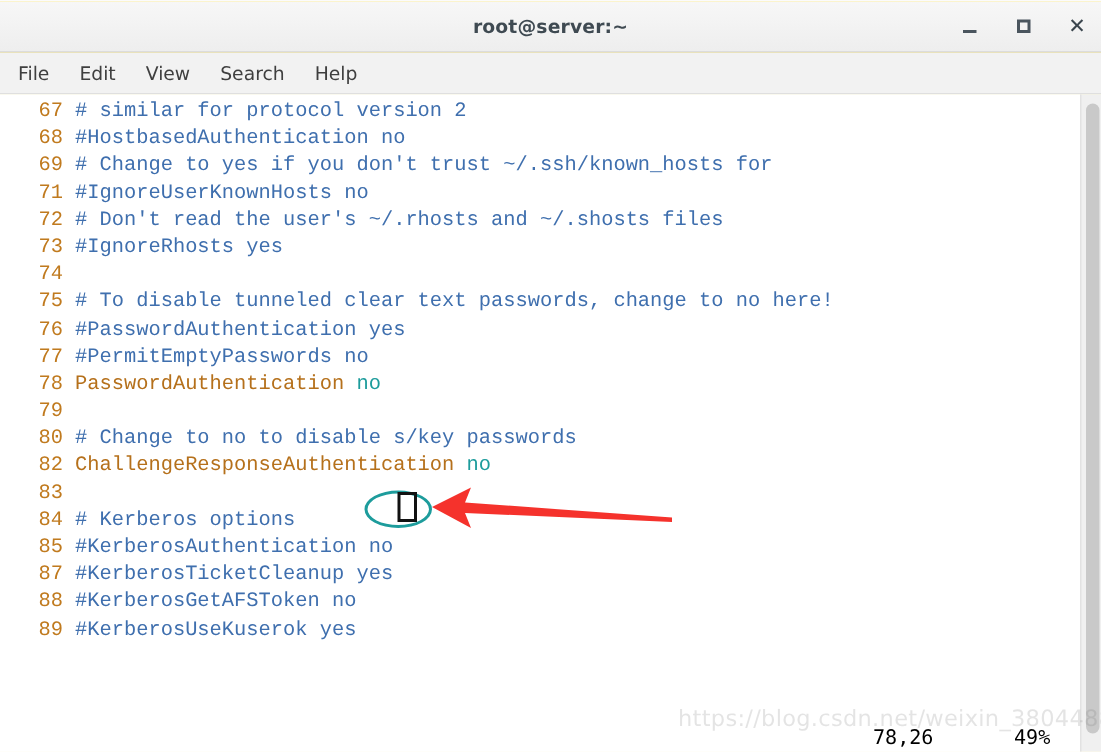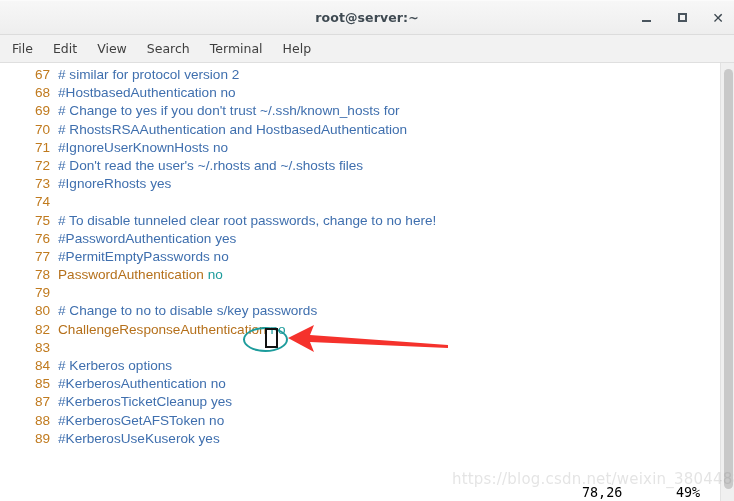--- a/index.html
+++ b/index.html
@@ -87,23 +87,23 @@
     left: 0; top: 0; right: 14px; bottom: 0;
     background: #ffffff;
     overflow: hidden;
     padding-top: 3px;
     box-sizing: border-box;
   }
   .line {
     height: 18.2px;
     line-height: 18.2px;
     white-space: pre;
-    font-family: Liberation Sans, sans-serif;
+    font-family: Liberation Mono, monospace;
     font-size: 13.6px;
-    padding-left: 16px;
+    padding-left: 8px;
   }
   .ln {
     display: inline-block;
     width: 34px;
     text-align: right;
     color: #c07a1e;
     margin-right: 8px;
   }
   .c-comment { color: #3f6fae; }
   .c-keyword { color: #b5701b; }
@@ -198,36 +198,34 @@
         <div class="glyph-close">✕</div>
       </div>
     </div>
   </div>
 
   <div class="menubar">
     <div class="menu-item">File</div>
     <div class="menu-item">Edit</div>
     <div class="menu-item">View</div>
     <div class="menu-item">Search</div>
-    <div class="menu-item">Terminal</div>
     <div class="menu-item">Help</div>
   </div>
 
   <div class="term-wrap">
 
     <div class="term" id="term">
         <div class="line"><span class="ln">67</span><span class="c-comment"># similar for protocol version 2</span></div>
         <div class="line"><span class="ln">68</span><span class="c-comment">#HostbasedAuthentication no</span></div>
         <div class="line"><span class="ln">69</span><span class="c-comment"># Change to yes if you don't trust ~/.ssh/known_hosts for</span></div>
-        <div class="line"><span class="ln">70</span><span class="c-comment"># RhostsRSAAuthentication and HostbasedAuthentication</span></div>
         <div class="line"><span class="ln">71</span><span class="c-comment">#IgnoreUserKnownHosts no</span></div>
         <div class="line"><span class="ln">72</span><span class="c-comment"># Don't read the user's ~/.rhosts and ~/.shosts files</span></div>
         <div class="line"><span class="ln">73</span><span class="c-comment">#IgnoreRhosts yes</span></div>
         <div class="line"><span class="ln">74</span></div>
-        <div class="line"><span class="ln">75</span><span class="c-comment"># To disable tunneled clear root passwords, change to no here!</span></div>
+        <div class="line"><span class="ln">75</span><span class="c-comment"># To disable tunneled clear text passwords, change to no here!</span></div>
         <div class="line"><span class="ln">76</span><span class="c-comment">#PasswordAuthentication yes</span></div>
         <div class="line"><span class="ln">77</span><span class="c-comment">#PermitEmptyPasswords no</span></div>
         <div class="line"><span class="ln">78</span><span class="c-keyword">PasswordAuthentication </span><span class="c-value">no</span></div>
         <div class="line"><span class="ln">79</span></div>
         <div class="line"><span class="ln">80</span><span class="c-comment"># Change to no to disable s/key passwords</span></div>
         <div class="line"><span class="ln">82</span><span class="c-keyword">ChallengeResponseAuthentication </span><span class="c-value">no</span></div>
         <div class="line"><span class="ln">83</span></div>
         <div class="line"><span class="ln">84</span><span class="c-comment"># Kerberos options</span></div>
         <div class="line"><span class="ln">85</span><span class="c-comment">#KerberosAuthentication no</span></div>
         <div class="line"><span class="ln">87</span><span class="c-comment">#KerberosTicketCleanup yes</span></div>

